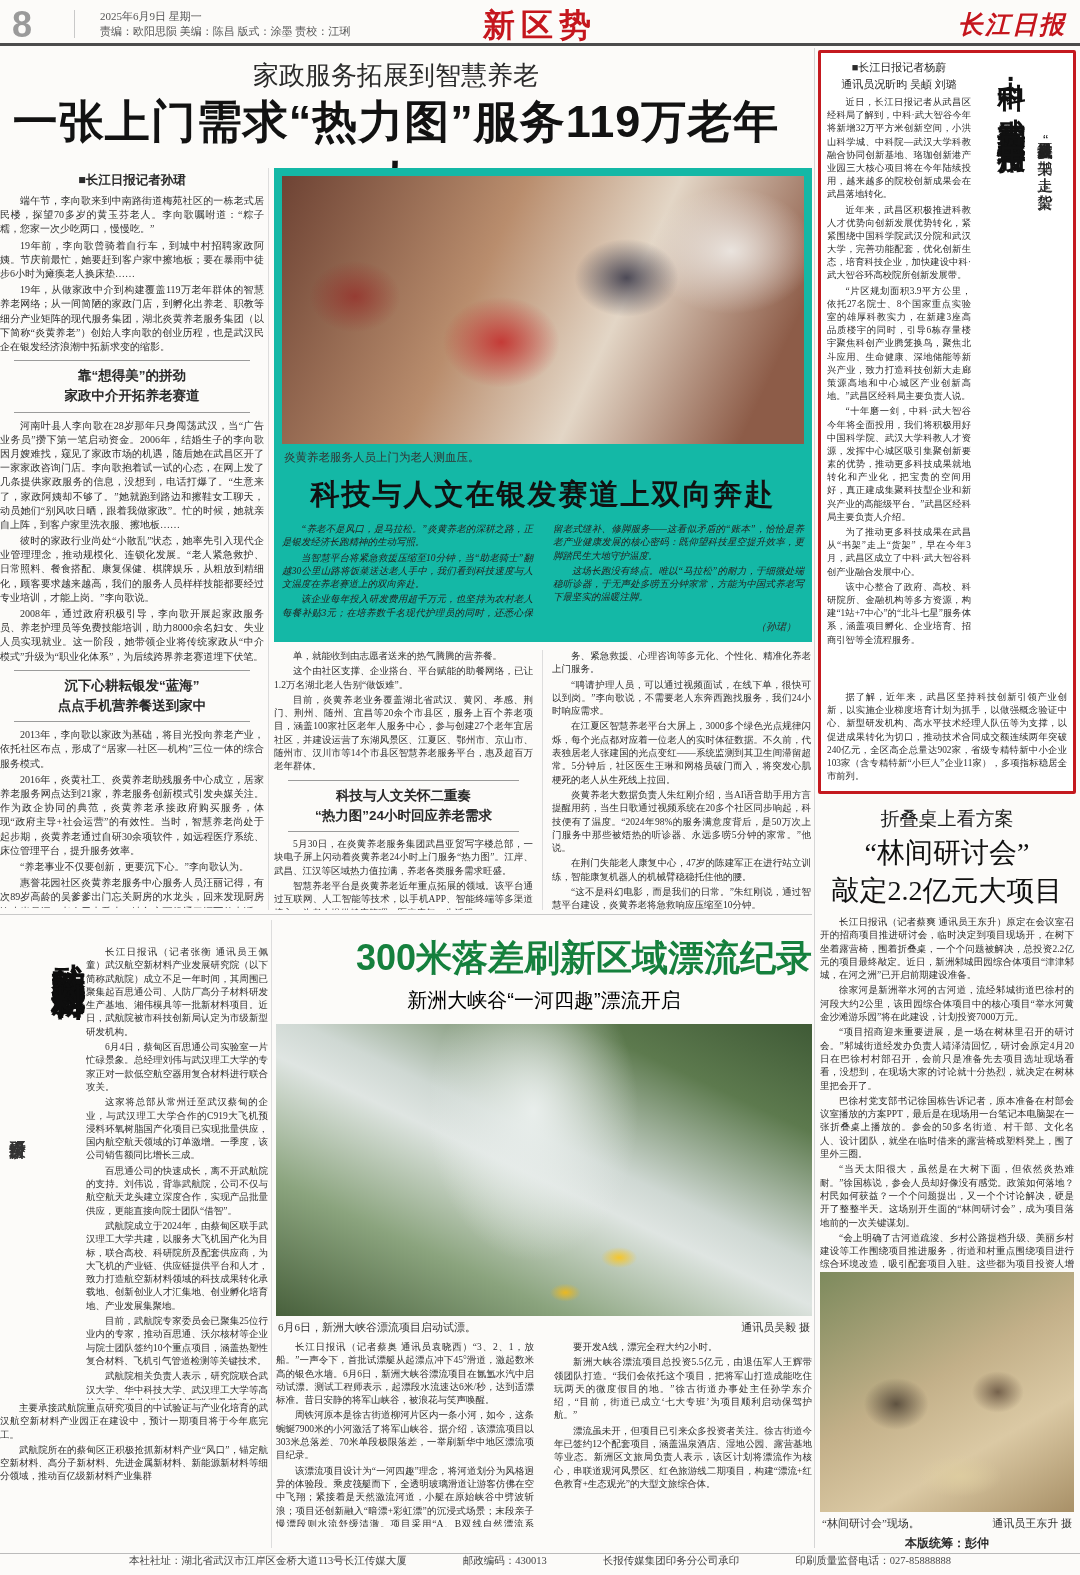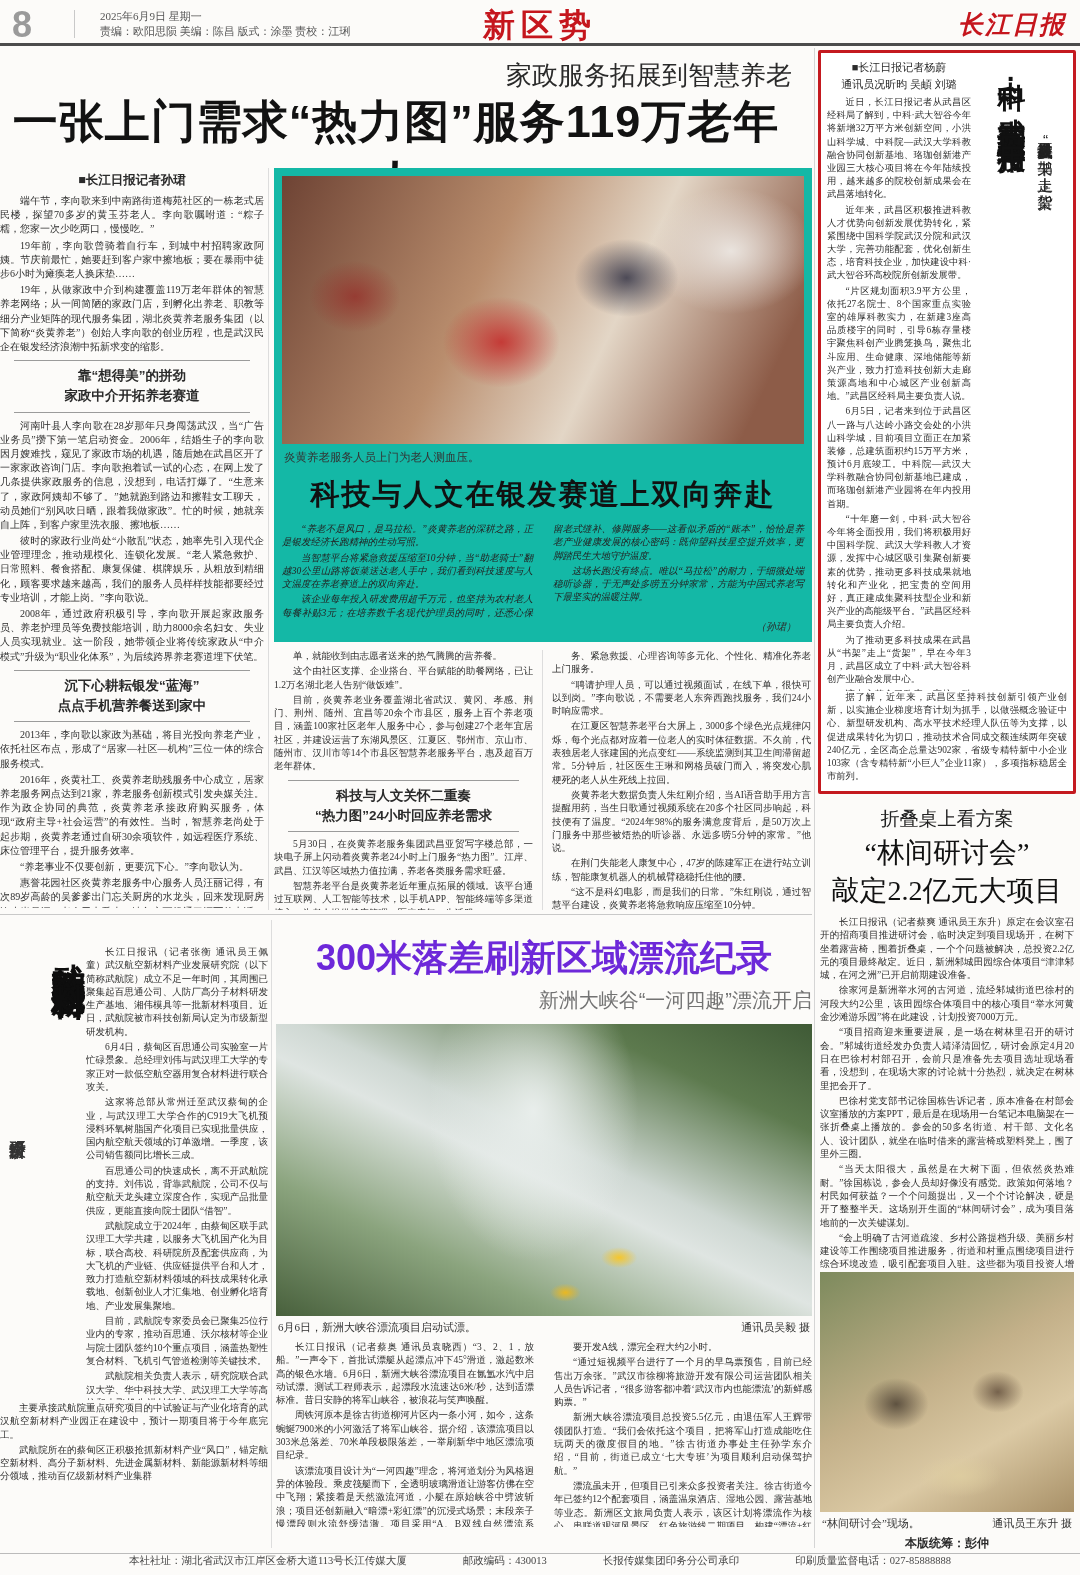--- a/index.html
+++ b/index.html
@@ -29,21 +29,21 @@
   .bp { font-size:10px; line-height:1.42; text-align:justify; text-indent:2em;
         margin-bottom:2px; color:#2e2e2e; }
   .bp-s { font-size:9.5px; line-height:1.4; text-align:justify; text-indent:2em;
           margin-bottom:2px; color:#2e2e2e; }
   .subhead { text-align:center; font-weight:700; font-size:13.5px; line-height:1.5;
              white-space:pre-line; padding:5px 0; margin:6px 14px;
              border-top:1px solid #9b9b9b; border-bottom:1px solid #9b9b9b;
              font-family:"Liberation Sans", sans-serif; text-indent:0; }
 
   
-  .lead-kicker { left:0; top:58px; width:792px; text-align:right; font-size:26px;
+  .lead-kicker { left:0; top:58px; width:792px; text-align:center; font-size:26px;
                  color:#2a2a2a; font-family:"Liberation Sans", sans-serif; }
   .lead-headline { left:0; top:92px; width:792px; text-align:center; font-size:45px;
                    font-weight:800; color:#121212; letter-spacing:1px;
                    font-family:"Liberation Sans", sans-serif; }
   .lead-byline { left:0; top:172px; width:264px; text-align:center; font-size:12.5px;
                  font-weight:700; }
   .lead-lcol { left:0; top:194px; width:264px; height:714px; overflow:hidden; }
   .vline1 { left:268px; top:168px; width:1px; height:742px; background:#ddd; }
   .vline2 { left:814px; top:48px; width:1px; height:1500px; background:#d5d5d5; }
   .vline3 { left:271px; top:920px; width:1px; height:628px; background:#ddd; }
@@ -110,23 +110,23 @@
   .wu-side { width:26px; font-size:17px; color:#333; padding-top:200px; line-height:1.05;
              font-family:"Liberation Sans", sans-serif; }
   .wu-title { width:60px; font-size:34px; font-weight:900; color:#0e0e0e; padding-top:8px;
               letter-spacing:2px; line-height:1.0; font-family:"Liberation Sans", sans-serif;
               overflow:hidden; }
   .wu-body { flex:1; overflow:hidden; padding-top:18px; }
   .wu-full { height:148px; overflow:hidden; margin-top:2px;font-family:Liberation Serif, serif; }
 
   
   .raft { left:276px; top:920px; width:536px; height:632px; }
-  .raft-h { text-align:center; font-size:36px; font-weight:800; color:#6d28d9;
+  .raft-h { text-align:right; font-size:36px; font-weight:800; color:#15803d;
             margin-top:14px; font-family:"Liberation Sans", sans-serif; }
-  .raft-sub { text-align:right; font-size:20px; color:#737373; margin-top:4px;
+  .raft-sub { text-align:center; font-size:20px; color:#000000; margin-top:4px;
               font-family:"Liberation Sans", sans-serif; }
   .photo3 { width:536px; height:292px; margin-top:10px;
     background:
       radial-gradient(26px 15px at 64% 80%, #f5c62c, rgba(245,198,44,0) 70%),
       radial-gradient(22px 13px at 54% 92%, #eab821, rgba(234,184,33,0) 70%),
       radial-gradient(140px 200px at 48% 30%, rgba(235,240,238,.95), rgba(235,240,238,0) 75%),
       linear-gradient(25deg, #48603c, #8ba47e 25%, #dfe5e2 48%, #cfd8d3 56%, #5d7a4e 80%, #3f5a36);
   }
   .raft-cols { display:flex; margin-top:6px; }
   .raft-col { width:258px; height:186px; overflow:hidden; }
@@ -229,21 +229,20 @@
     <div class="rb-top">
       <div class="rb-text">
         <div class="rb-byline">
           <div>■长江日报记者杨蔚</div>
           <div>通讯员况昕昀 吴頔 刘璐</div>
         </div>
         <div>
             <p class="bp">近日，长江日报记者从武昌区经科局了解到，中科·武大智谷今年将新增32万平方米创新空间，小洪山科学城、中科院—武汉大学科教融合协同创新基地、珞珈创新港产业园三大核心项目将在今年陆续投用，越来越多的院校创新成果会在武昌落地转化。</p>
             <p class="bp">近年来，武昌区积极推进科教人才优势向创新发展优势转化，紧紧围绕中国科学院武汉分院和武汉大学，完善功能配套，优化创新生态，培育科技企业，加快建设中科·武大智谷环高校院所创新发展带。</p>
             <p class="bp">“片区规划面积3.9平方公里，依托27名院士、8个国家重点实验室的雄厚科教实力，在新建3座高品质楼宇的同时，引导6栋存量楼宇聚焦科创产业腾笼换鸟，聚焦北斗应用、生命健康、深地储能等新兴产业，致力打造科技创新大走廊策源高地和中心城区产业创新高地。”武昌区经科局主要负责人说。</p>
-            <p class="bp">6月5日，记者来到位于武昌区八一路与八达岭小路交会处的小洪山科学城，目前项目立面正在加紧装修，总建筑面积约15万平方米，预计6月底竣工。中科院—武汉大学科教融合协同创新基地已建成，而珞珈创新港产业园将在年内投用首期。</p>
             <p class="bp">“十年磨一剑，中科·武大智谷今年将全面投用，我们将积极用好中国科学院、武汉大学科教人才资源，发挥中心城区吸引集聚创新要素的优势，推动更多科技成果就地转化和产业化，把宝贵的空间用好，真正建成集聚科技型企业和新兴产业的高能级平台。”武昌区经科局主要负责人介绍。</p>
             <p class="bp">为了推动更多科技成果在武昌从“书架”走上“货架”，早在今年3月，武昌区成立了中科·武大智谷科创产业融合发展中心。</p>
             <p class="bp">该中心整合了政府、高校、科研院所、金融机构等多方资源，构建“1站+7中心”的“北斗七星”服务体系，涵盖项目孵化、企业培育、招商引智等全流程服务。</p>
           </div>
       </div>
       <div class="rb-title vert">中科·武大智谷三大核心项目今年将投用</div>
       <div class="rb-sub vert">让更多科技成果在武昌从“书架”走上“货架”</div>
     </div>
     <div class="rb-bottom">
       <p class="bp">据了解，近年来，武昌区坚持科技创新引领产业创新，以实施企业梯度培育计划为抓手，以做强概念验证中心、新型研发机构、高水平技术经理人队伍等为支撑，以促进成果转化为切口，推动技术合同成交额连续两年突破240亿元，全区高企总量达902家，省级专精特新中小企业103家（含专精特新“小巨人”企业11家），多项指标稳居全市前列。</p>
@@ -303,21 +302,20 @@
     </div>
     <div class="raft-cols">
       <div class="raft-col">
           <p class="bp-s">长江日报讯（记者蔡奥 通讯员袁晓西）“3、2、1，放船。”一声令下，首批试漂艇从起漂点冲下45°滑道，激起数米高的银色水墙。6月6日，新洲大峡谷漂流项目在氤氲水汽中启动试漂。测试工程师表示，起漂段水流速达6米/秒，达到适漂标准。昔日安静的将军山峡谷，被浪花与笑声唤醒。</p>
           <p class="bp-s">周铁河原本是徐古街道柳河片区内一条小河，如今，这条蜿蜒7900米的小河激活了将军山峡谷。据介绍，该漂流项目以303米总落差、70米单段极限落差，一举刷新华中地区漂流项目纪录。</p>
           <p class="bp-s">该漂流项目设计为“一河四趣”理念，将河道划分为风格迥异的体验段。乘皮筏艇而下，全透明玻璃滑道让游客仿佛在空中飞翔；紧接着是天然激流河道，小艇在原始峡谷中劈波斩浪；项目还创新融入“暗漂+彩虹漂”的沉浸式场景；末段亲子慢漂段则水流舒缓清澈。项目采用“A、B双线自然漂流系统”，可满足游客不同的探险漂流需求，目前主</p>
         </div>
       <div class="raft-gap"></div>
       <div class="raft-col">
           <p class="bp-s">要开发A线，漂完全程大约2小时。</p>
-          <p class="bp-s">“通过短视频平台进行了一个月的早鸟票预售，目前已经售出万余张。”武汉市徐柳将旅游开发有限公司运营团队相关人员告诉记者，“很多游客都冲着‘武汉市内也能漂流’的新鲜感购票。”</p>
           <p class="bp-s">新洲大峡谷漂流项目总投资5.5亿元，由退伍军人王辉带领团队打造。“我们会依托这个项目，把将军山打造成能吃住玩两天的微度假目的地。”徐古街道办事处主任孙学东介绍，“目前，街道已成立‘七大专班’为项目顺利启动保驾护航。”</p>
           <p class="bp-s">漂流虽未开，但项目已引来众多投资者关注。徐古街道今年已签约12个配套项目，涵盖温泉酒店、湿地公园、露营基地等业态。新洲区文旅局负责人表示，该区计划将漂流作为核心，串联道观河风景区、红色旅游线二期项目，构建“漂流+红色教育+生态观光”的大型文旅综合体。</p>
         </div>
     </div>
   </div>
 
   <div class="abs footer">
     <span>本社社址：湖北省武汉市江岸区金桥大道113号长江传媒大厦</span>
     <span>邮政编码：430013</span>
     <span>长报传媒集团印务分公司承印</span>

